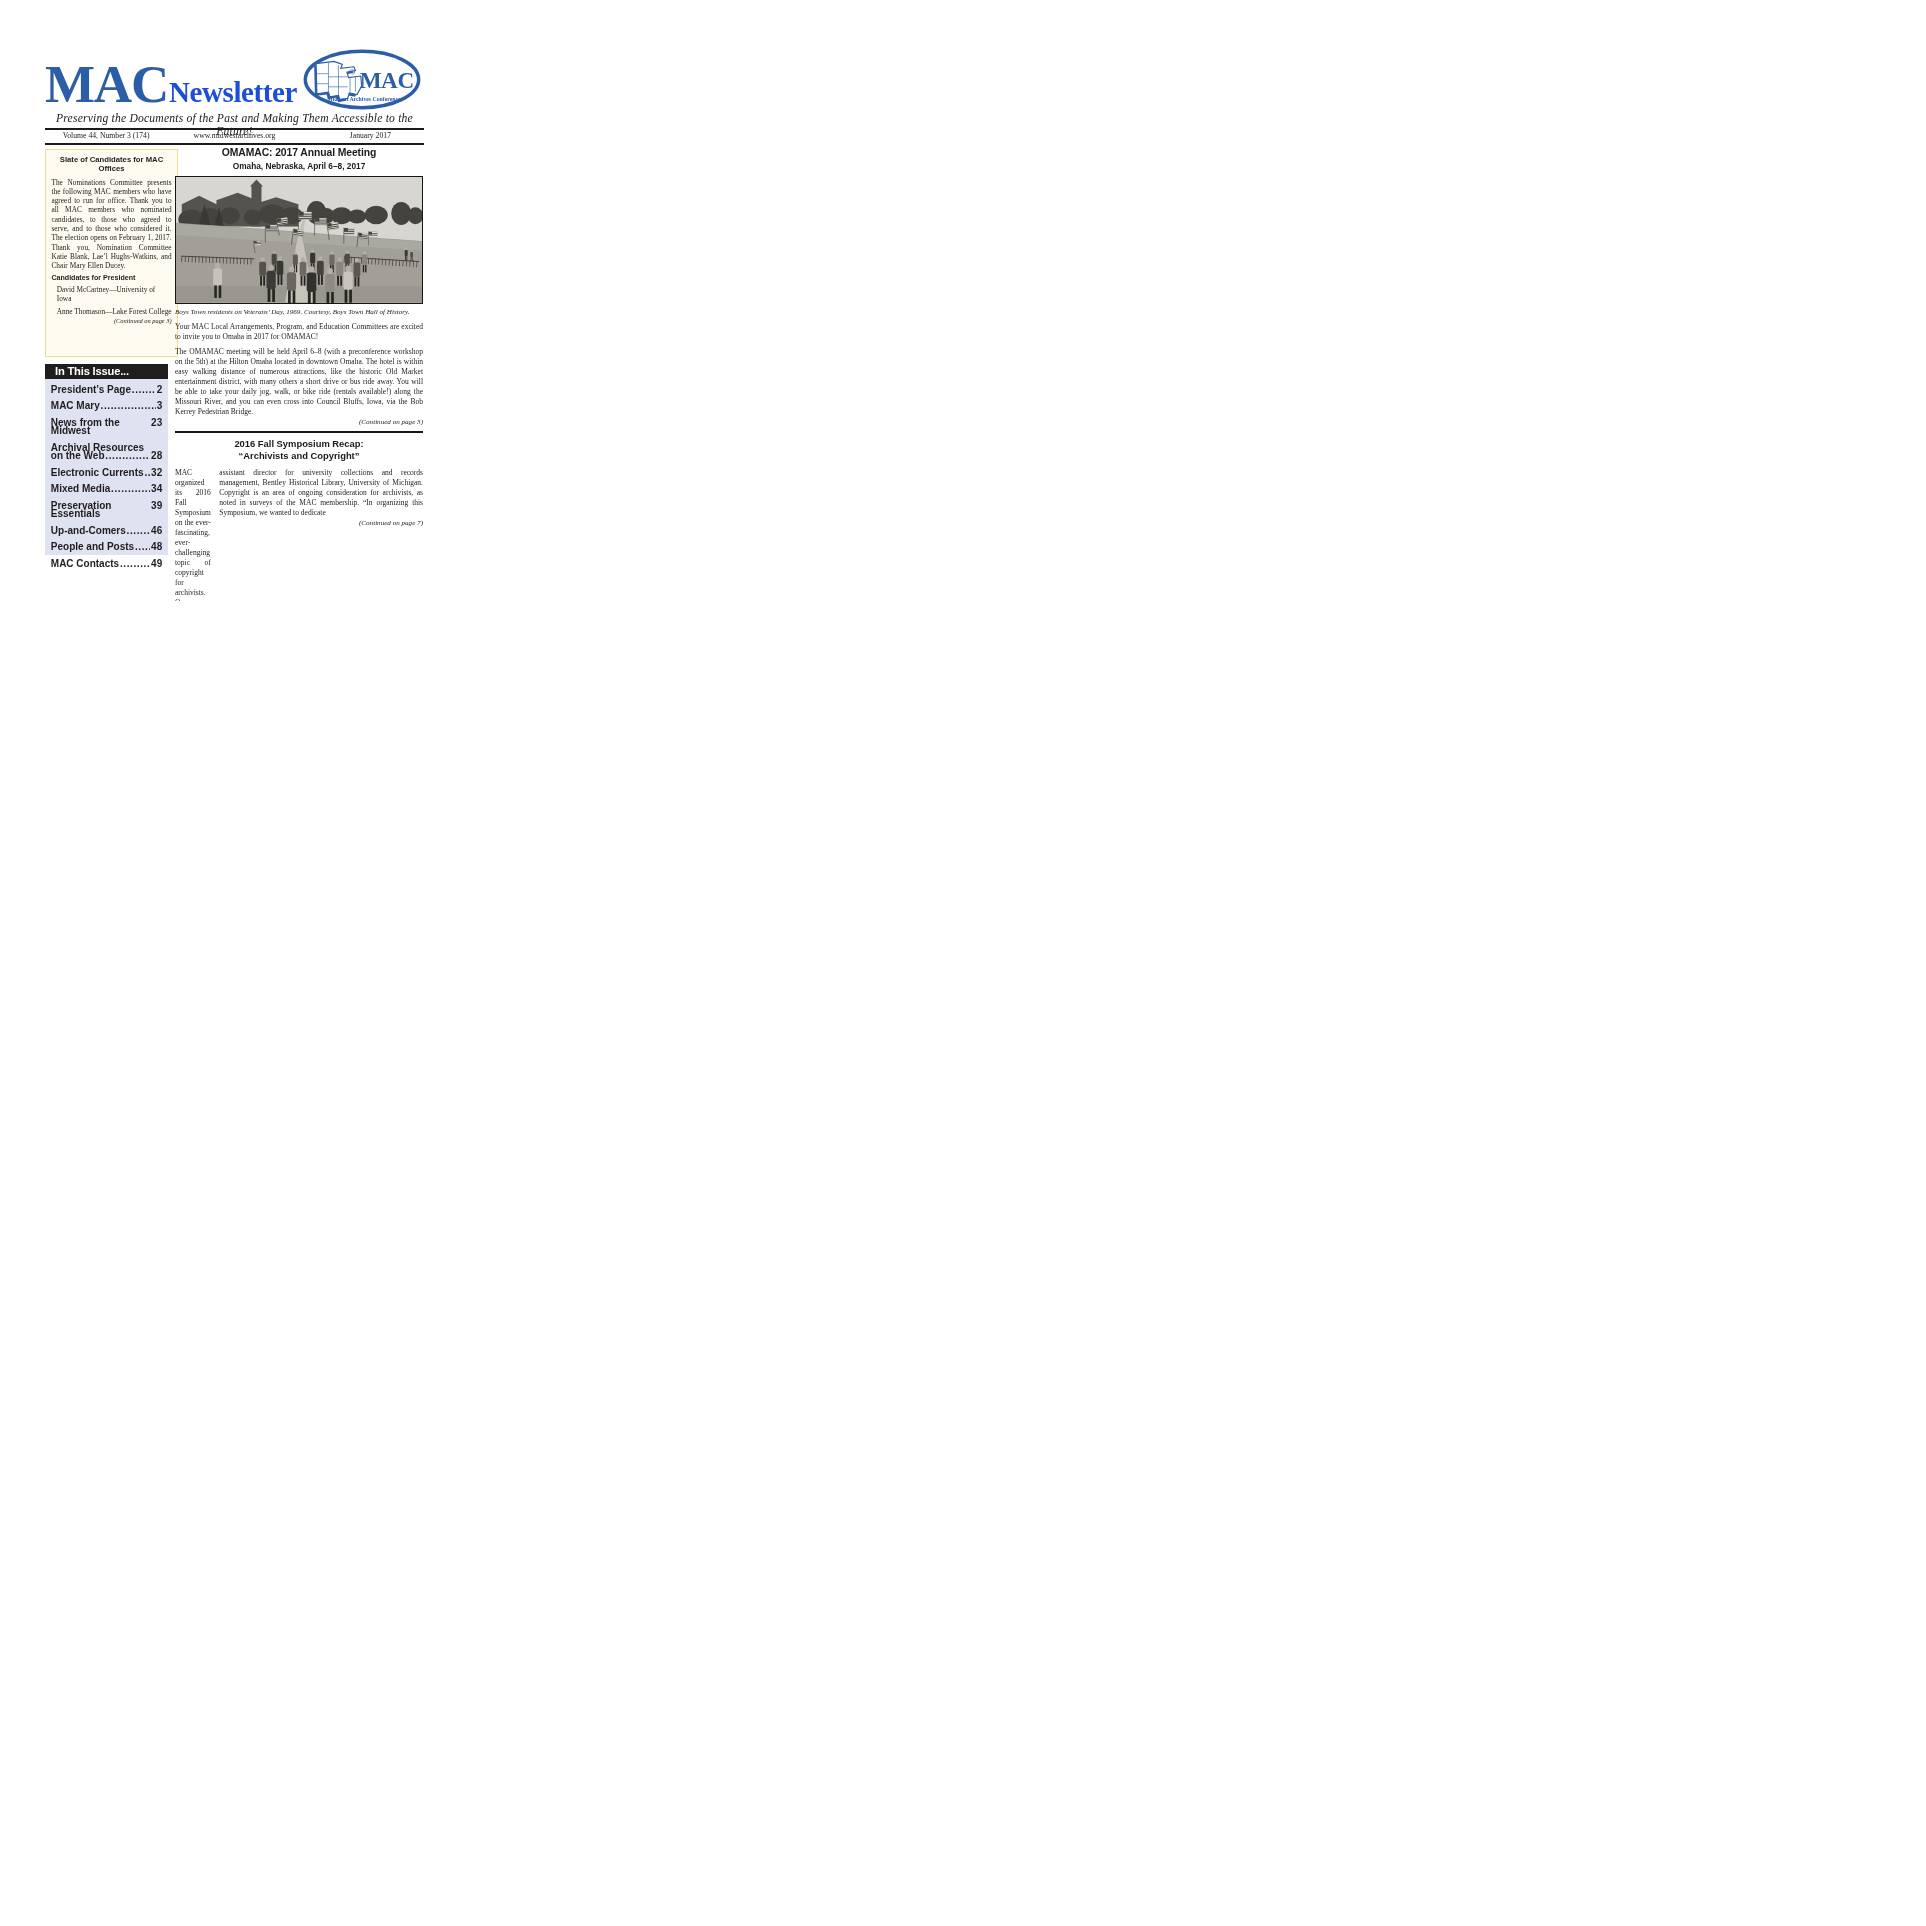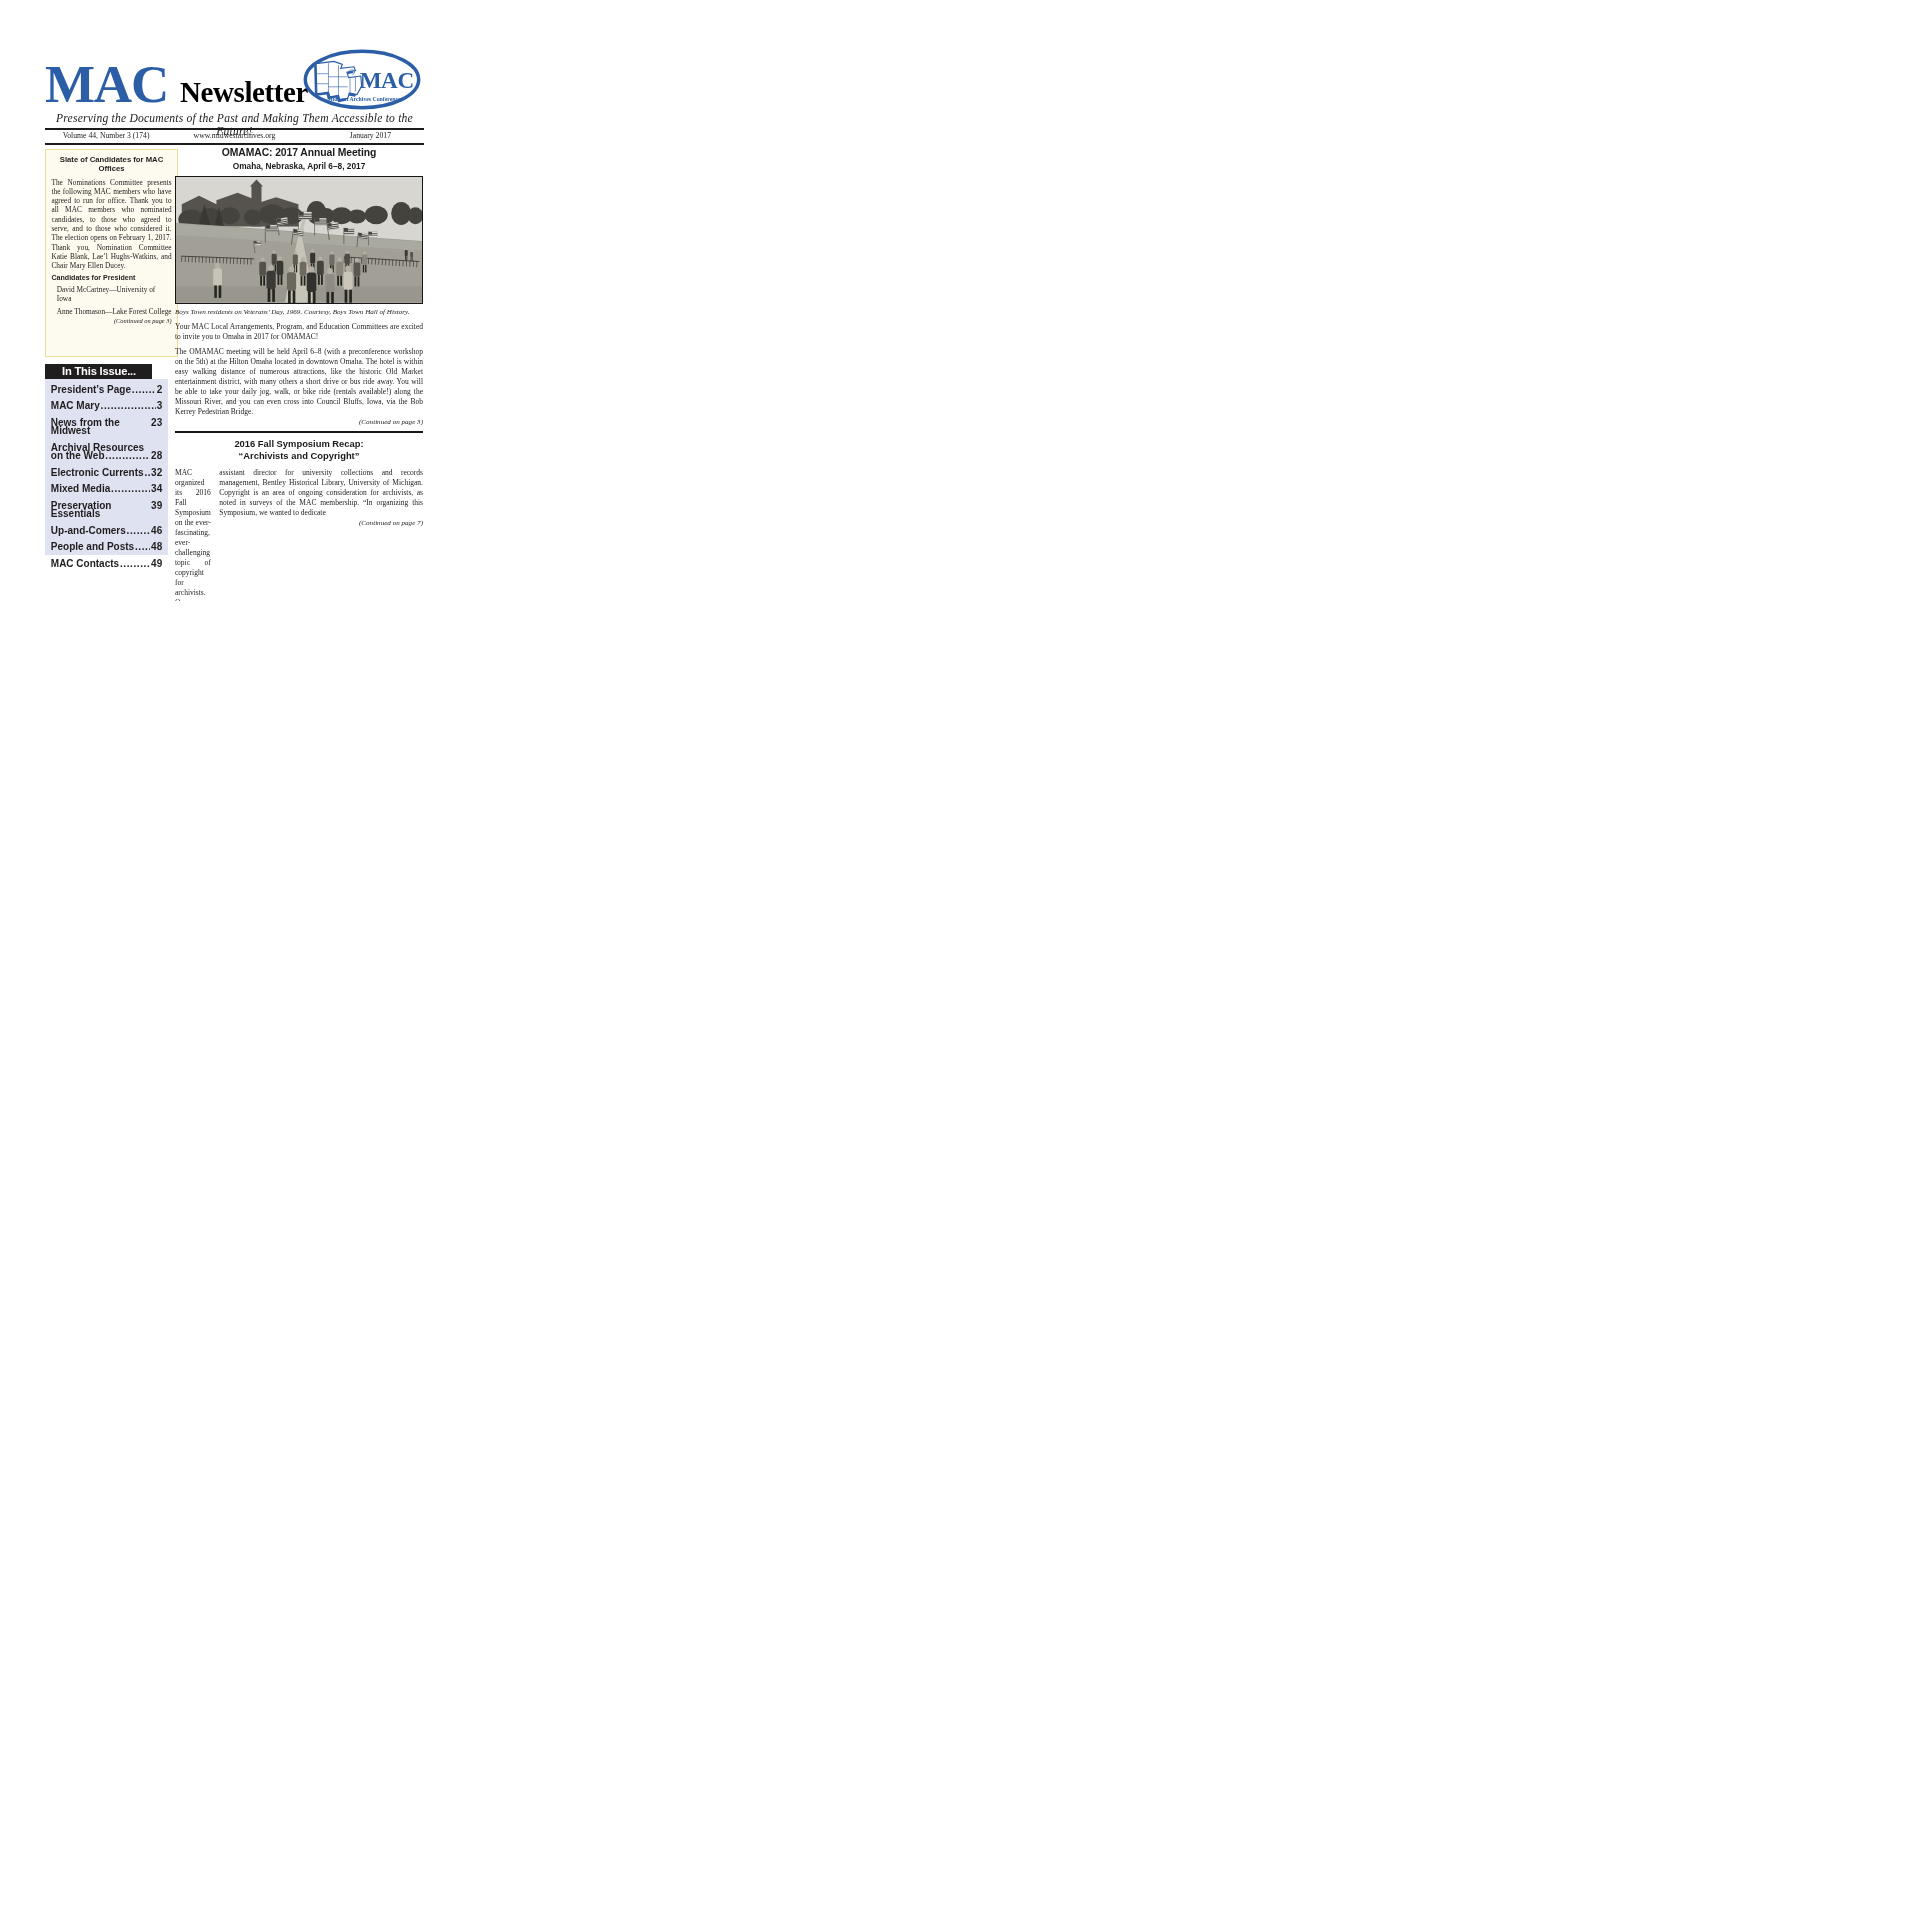--- a/index.html
+++ b/index.html
@@ -4,21 +4,21 @@
 <style>
   html,body{margin:0;padding:0;background:#ffffff;}
   .page{position:relative;width:467px;height:601px;background:#ffffff;overflow:hidden;
         font-family:"Liberation Serif",serif;color:#1c1b1a;}
 
   
   .masthead{position:absolute;left:45px;top:58px;display:flex;align-items:baseline;}
   .masthead .mac{font-family:"Liberation Serif",serif;font-weight:bold;font-size:53px;
                  line-height:1;color:#2b5ea7;letter-spacing:-1.2px;}
   .masthead .news{font-family:"Liberation Serif",serif;font-weight:bold;font-size:29px;
-                  line-height:1;color:#000000;margin-left:12px;letter-spacing:-0.4px;}
+                  line-height:1;color:#1d4ed8;margin-left:1px;letter-spacing:-0.4px;}
   .logo{position:absolute;left:303px;top:49px;}
   .logo text{font-family:"Liberation Serif",serif;font-weight:bold;fill:#2b5ea7;}
 
   .tagline{position:absolute;left:45px;top:112px;width:379px;text-align:center;
            font-style:italic;font-size:11.6px;letter-spacing:0.2px;}
   .rule{position:absolute;left:45px;width:379px;height:1.9px;background:#1c1b1a;}
   .rule1{top:128px;} .rule2{top:143px;}
   .inforow{position:absolute;left:45px;top:131px;width:379px;display:grid;
            grid-template-columns:1fr auto 1fr;font-size:7.7px;align-items:baseline;gap:22px;}
   .inforow .l{padding-left:17.7px;} .inforow .r{text-align:right;padding-right:33px;}
@@ -27,23 +27,23 @@
   .notebox{position:absolute;left:45px;top:149px;width:133px;height:208px;box-sizing:border-box;
            background:#fdfaf0;border:1.2px solid #ecdf98;padding:4.6px 5.4px 3.9px;}
   .notebox .ttl{font-family:"Liberation Sans",sans-serif;font-weight:bold;font-size:7.7px;
                 line-height:1.2;text-align:center;margin-bottom:4.6px;color:#201d1e;}
   .notebox .bdy{font-size:7.3px;line-height:1.27;text-align:justify;letter-spacing:0.04px;}
   .notebox .sub{font-family:"Liberation Sans",sans-serif;font-weight:bold;font-size:7.1px;
                 margin-top:3.9px;color:#201d1e;}
   .notebox .cand{font-size:7.3px;line-height:1.25;margin:3.1px 0 0 5.4px;}
   .notebox .cont{font-style:italic;font-size:6.4px;text-align:right;margin-top:1.5px;}
 
-  .tochead{position:absolute;left:45px;top:364px;width:107px;height:15.4px;box-sizing:border-box;
+  .tochead{position:absolute;left:45px;top:364px;width:123px;height:15.4px;box-sizing:border-box;
            background:#201d1e;color:#ffffff;font-family:"Liberation Sans",sans-serif;
-           font-weight:bold;font-size:11.2px;line-height:15.4px;padding-left:17px;letter-spacing:-0.2px;}
+           font-weight:bold;font-size:11.2px;line-height:15.4px;padding-left:10px;letter-spacing:-0.2px;}
   .toclist{position:absolute;left:45px;top:379px;width:123px;height:176px;box-sizing:border-box;
            background:#dfe2f0;padding:6.5px 5.8px 0;margin:0;list-style:none;
            font-family:"Liberation Sans",sans-serif;font-weight:bold;font-size:10px;color:#201d1e;}
   .toclist li{margin-bottom:8px;line-height:8.5px;}
   .tocrow{display:flex;align-items:baseline;}
   .dots{flex:1;overflow:hidden;white-space:nowrap;margin:0 0.8px;}
   .dots::after{content:"........................................................";letter-spacing:0.6px;}
 
   
   .main{position:absolute;left:175px;top:147px;width:248px;}

